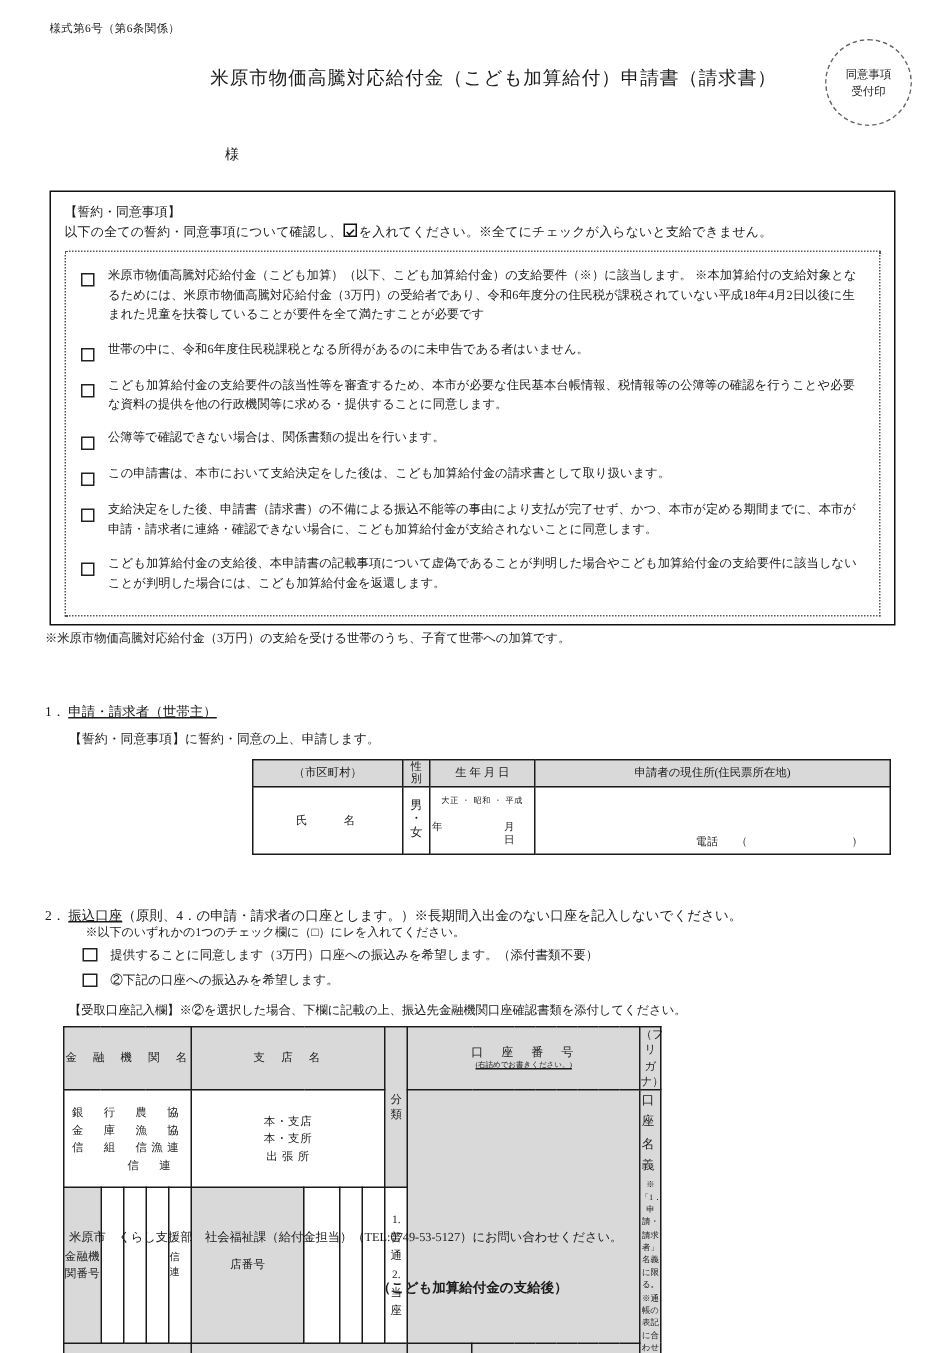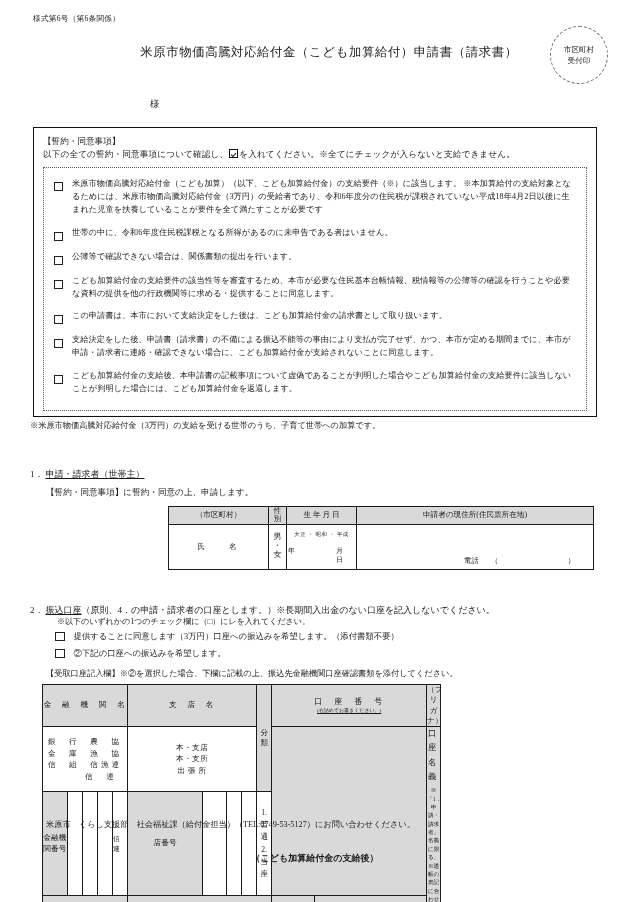--- a/index.html
+++ b/index.html
@@ -306,21 +306,21 @@
 </head>
 <body>
 
 <div class="page">
 
   <div class="form-code">様式第6号（第6条関係）</div>
 
   <div class="doc-title">米原市物価高騰対応給付金（こども加算給付）申請書（請求書）</div>
 
   <div class="receipt-stamp">
-    <span>市区町村</span>
+    <span>同意事項</span>
     <span>受付印</span>
   </div>
 
   <div class="addressee">様</div>
 
   <div class="pledge-box">
     <div class="pledge-head">
       <div>【誓約・同意事項】</div>
       <div class="ln2"><span>以下の全ての誓約・同意事項について確認し、</span><span class="chk-inline"></span><span>を入れてください。※全てにチェックが入らないと支給できません。</span></div>
     </div>
@@ -330,25 +330,25 @@
         <span class="box"></span>
         <span class="txt">米原市物価高騰対応給付金（こども加算）（以下、こども加算給付金）の支給要件（※）に該当します。
 ※本加算給付の支給対象となるためには、米原市物価高騰対応給付金（3万円）の受給者であり、令和6年度分の住民税が課税されていない平成18年4月2日以後に生まれた児童を扶養していることが要件を全て満たすことが必要です</span>
       </div>
       <div class="pledge-item">
         <span class="box"></span>
         <span class="txt">世帯の中に、令和6年度住民税課税となる所得があるのに未申告である者はいません。</span>
       </div>
       <div class="pledge-item">
         <span class="box"></span>
+        <span class="txt">こども加算給付金の支給要件の該当性等を審査するため、本市が必要な住民基本台帳情報、税情報等の公簿等の確認を行うことや必要な資料の提供を他の行政機関等に求める・提供することに同意します。</span>
+      </div>
+      <div class="pledge-item">
+        <span class="box"></span>
         <span class="txt">公簿等で確認できない場合は、関係書類の提出を行います。</span>
-      </div>
-      <div class="pledge-item">
-        <span class="box"></span>
-        <span class="txt">こども加算給付金の支給要件の該当性等を審査するため、本市が必要な住民基本台帳情報、税情報等の公簿等の確認を行うことや必要な資料の提供を他の行政機関等に求める・提供することに同意します。</span>
       </div>
       <div class="pledge-item">
         <span class="box"></span>
         <span class="txt">この申請書は、本市において支給決定をした後は、こども加算給付金の請求書として取り扱います。</span>
       </div>
       <div class="pledge-item">
         <span class="box"></span>
         <span class="txt">支給決定をした後、申請書（請求書）の不備による振込不能等の事由により支払が完了せず、かつ、本市が定める期間までに、本市が申請・請求者に連絡・確認できない場合に、こども加算給付金が支給されないことに同意します。</span>
       </div>
       <div class="pledge-item">

